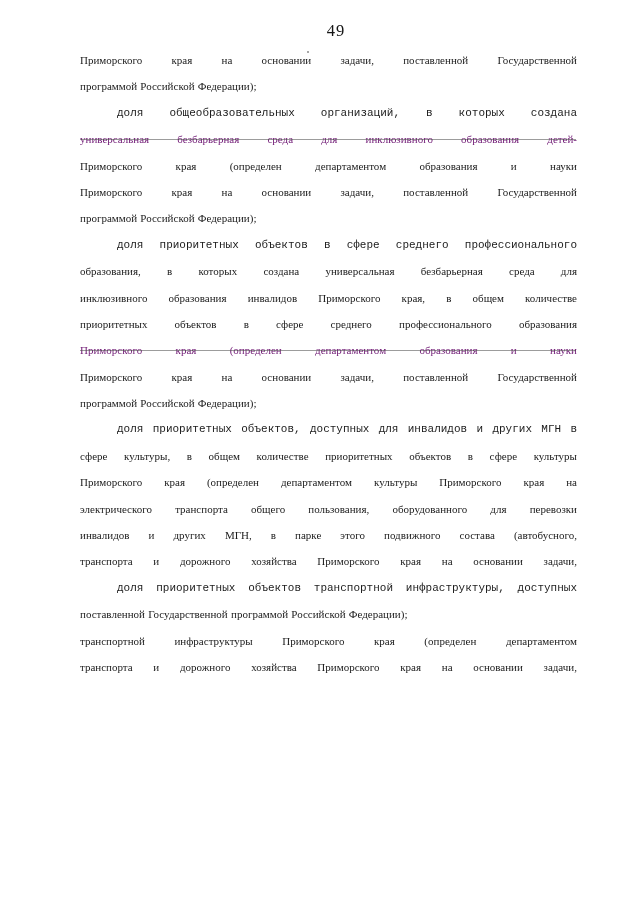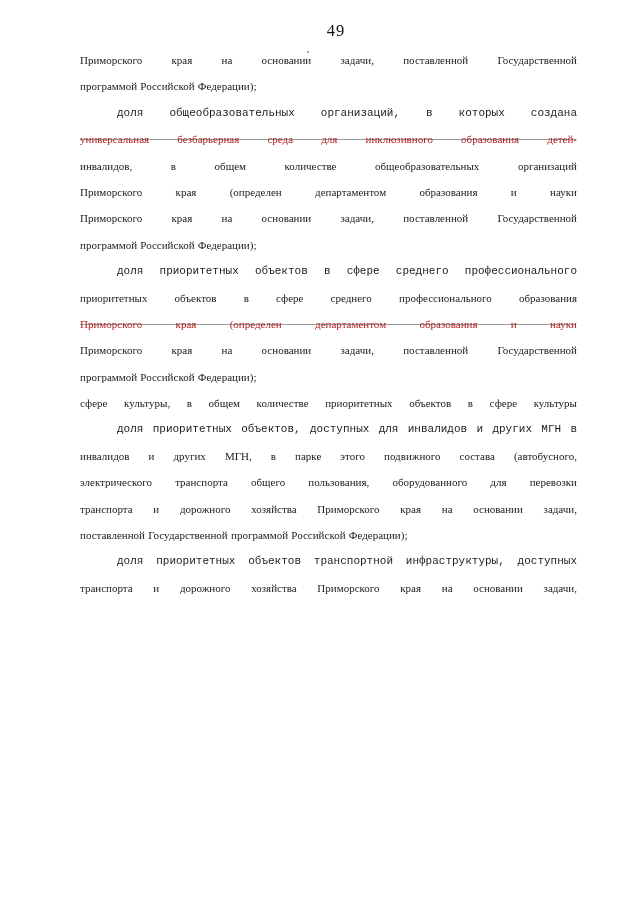--- a/index.html
+++ b/index.html
@@ -52,21 +52,21 @@
     text-align: justify;
     text-align-last: justify;
     text-justify: inter-word;
   }
   .line.indent {
     padding-left: 37px;
     font-family: Liberation Mono, monospace;
   }
   .line.strike {
     position: relative;
-    color: #b91c1c;
+    color: #701a75;
   }
   .line.strike::after {
     content: "";
     position: absolute;
     left: 0;
     right: 1px;
     top: 13px;
     height: 1px;
     background: rgba(75, 75, 75, 0.55);
     pointer-events: none;
@@ -76,31 +76,34 @@
 <body>
 
 <div class="page">
   <div class="page-number">49</div>
   <div class="scan-speck"></div>
   <div class="doc-body">
       <div class="line just">Приморского края на основании задачи, поставленной Государственной</div>
       <div class="line">программой Российской Федерации);</div>
       <div class="line just indent">доля общеобразовательных организаций, в которых создана</div>
       <div class="line just strike">универсальная безбарьерная среда для инклюзивного образования детей-</div>
-      <div class="line just">инвалидов, в общем количестве общеобразовательных организаций</div>
       <div class="line just">Приморского края (определен департаментом образования и науки</div>
       <div class="line just">Приморского края на основании задачи, поставленной Государственной</div>
       <div class="line">программой Российской Федерации);</div>
       <div class="line just indent">доля приоритетных объектов в сфере среднего профессионального</div>
+      <div class="line just">образования, в которых создана универсальная безбарьерная среда для</div>
+      <div class="line just">инклюзивного образования инвалидов Приморского края, в общем количестве</div>
       <div class="line just">приоритетных объектов в сфере среднего профессионального образования</div>
       <div class="line just strike">Приморского края (определен департаментом образования и науки</div>
       <div class="line just">Приморского края на основании задачи, поставленной Государственной</div>
       <div class="line">программой Российской Федерации);</div>
+      <div class="line just indent">доля приоритетных объектов, доступных для инвалидов и других МГН в</div>
       <div class="line just">сфере культуры, в общем количестве приоритетных объектов в сфере культуры</div>
-      <div class="line just indent">доля приоритетных объектов, доступных для инвалидов и других МГН в</div>
+      <div class="line just">Приморского края (определен департаментом культуры Приморского края на</div>
+      <div class="line just">электрического транспорта общего пользования, оборудованного для перевозки</div>
       <div class="line just">инвалидов и других МГН, в парке этого подвижного состава (автобусного,</div>
-      <div class="line just">электрического транспорта общего пользования, оборудованного для перевозки</div>
       <div class="line just">транспорта и дорожного хозяйства Приморского края на основании задачи,</div>
+      <div class="line just indent">доля приоритетных объектов транспортной инфраструктуры, доступных</div>
       <div class="line">поставленной Государственной программой Российской Федерации);</div>
-      <div class="line just indent">доля приоритетных объектов транспортной инфраструктуры, доступных</div>
+      <div class="line just">транспортной инфраструктуры Приморского края (определен департаментом</div>
       <div class="line just">транспорта и дорожного хозяйства Приморского края на основании задачи,</div>
     </div>
 </div>
 
 </body></html>

